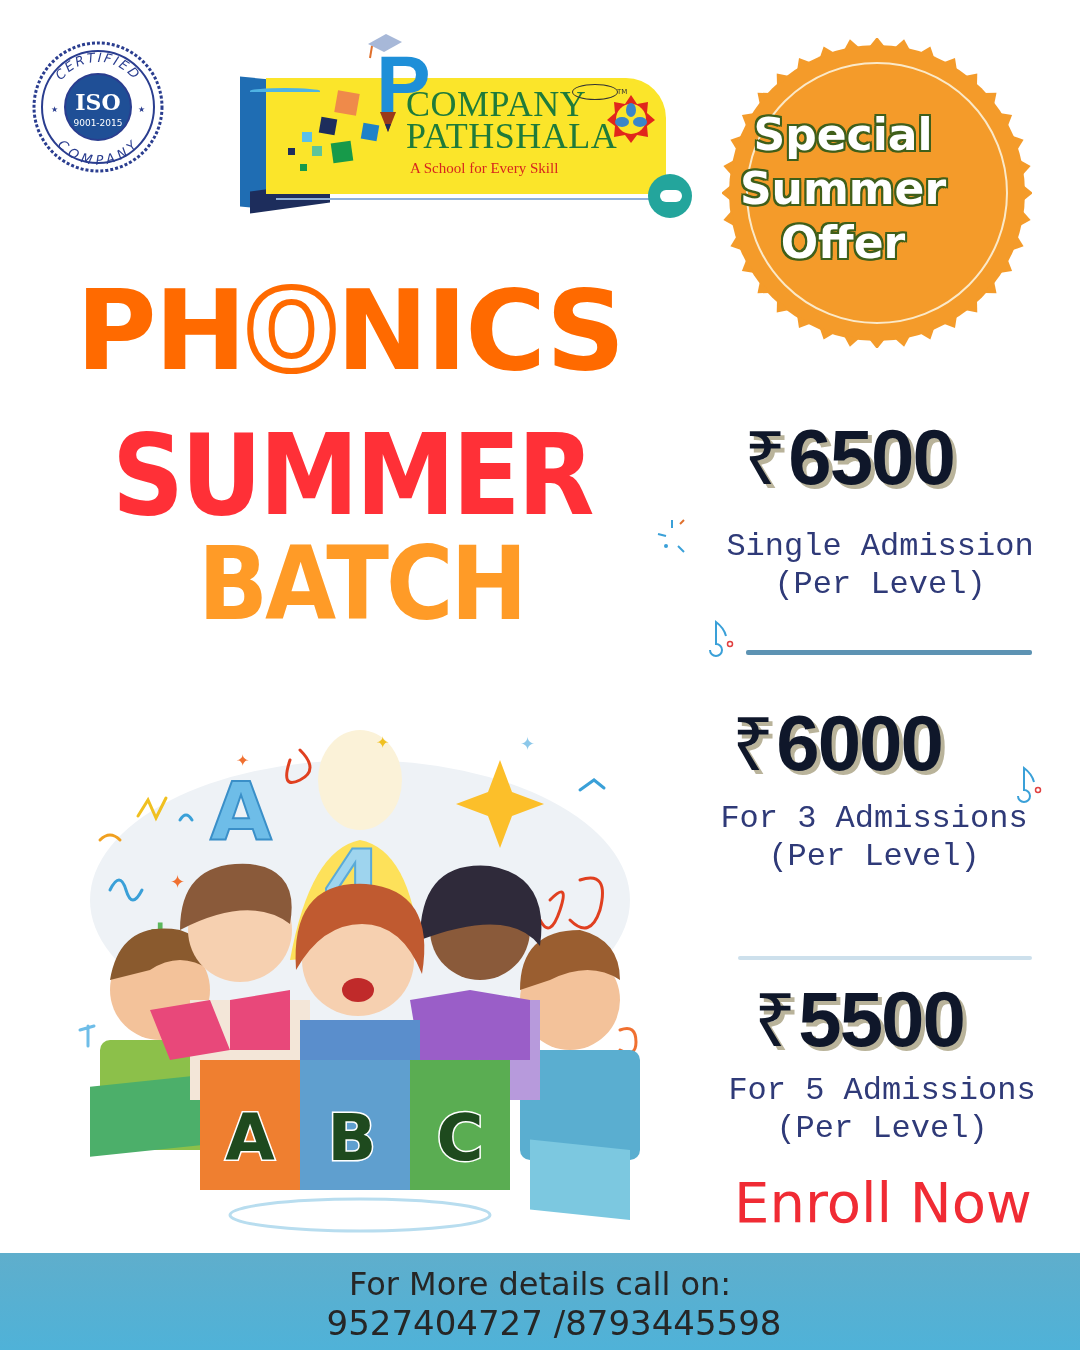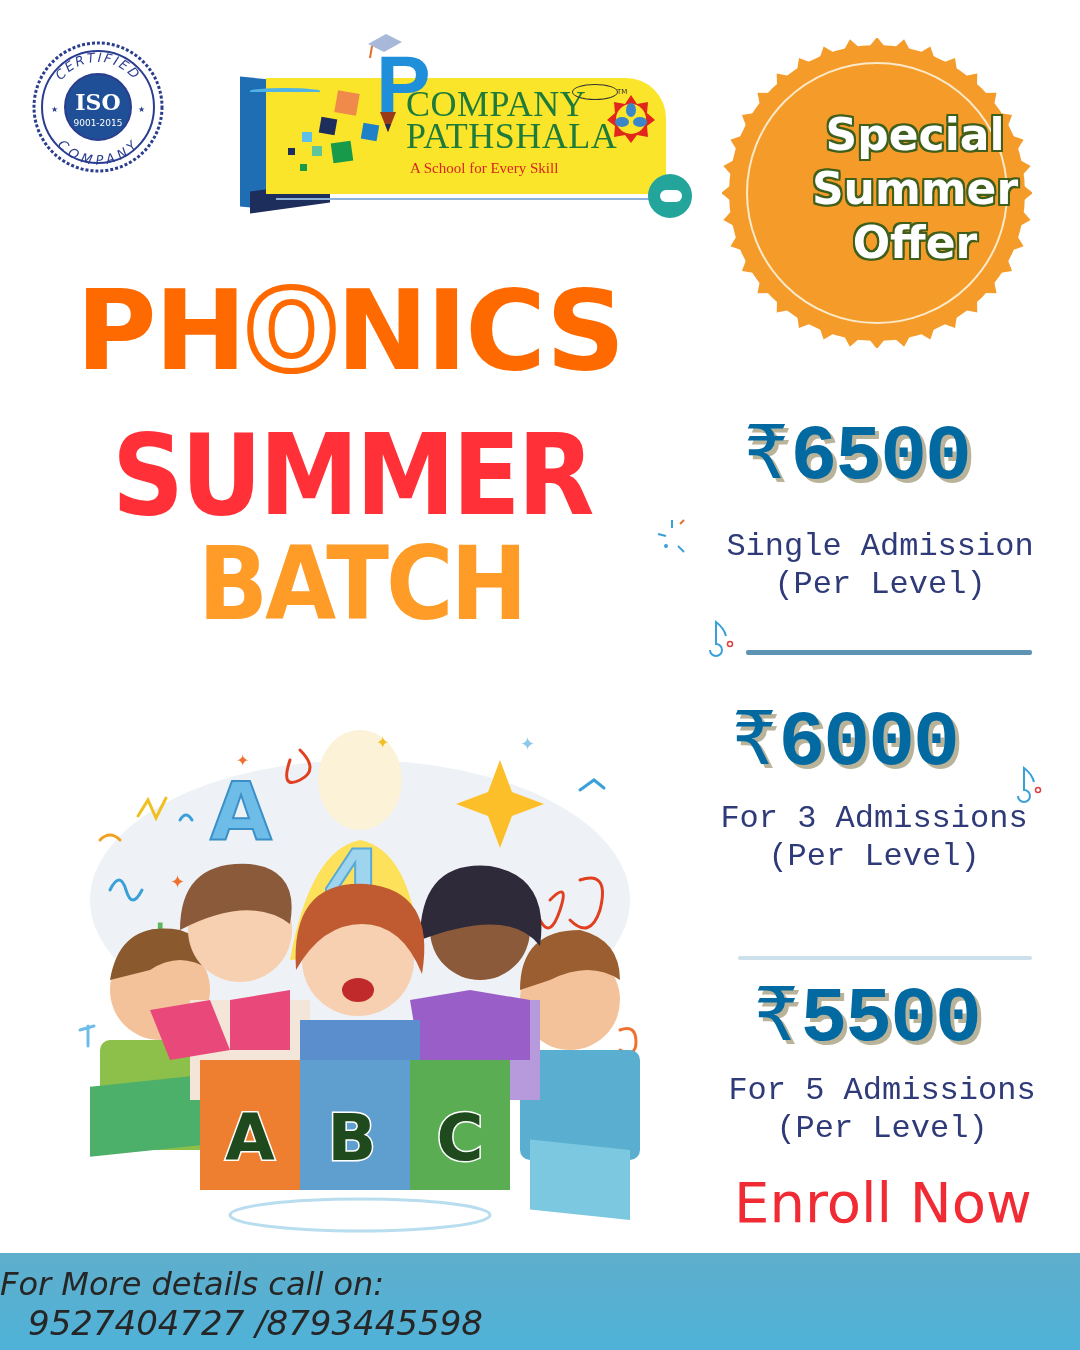--- a/index.html
+++ b/index.html
@@ -53,21 +53,21 @@
     content: ""; position: absolute; left: 12px; top: 16px; width: 22px; height: 12px;
     background: #fff; border-radius: 8px;
   }
   .logo .underline {
     position: absolute; left: 40px; top: 172px; width: 380px; height: 2px; background: #8fb0d8;
   }
 
   
   .seal { position: absolute; left: 722px; top: 38px; width: 310px; height: 310px; }
   .seal-text {
-    position: absolute; left: 760px; top: 108px; width: 310px; text-align: center;
+    position: absolute; left: 688px; top: 108px; width: 310px; text-align: center;
     font-family: "DejaVu Sans", sans-serif; font-weight: 700; font-size: 44px; line-height: 54px;
     color: #ffffff;
     text-shadow: -2px -2px 0 #3f5f1a, 2px -2px 0 #3f5f1a, -2px 2px 0 #3f5f1a, 2px 2px 0 #3f5f1a,
                  0 2px 0 #3f5f1a, 2px 0 0 #3f5f1a, 0 -2px 0 #3f5f1a, -2px 0 0 #3f5f1a;
   }
 
   
   .phonics {
     position: absolute; left: 76px; top: 276px; font-family: "DejaVu Sans", sans-serif;
     font-size: 110px; font-weight: 700; color: #ff6a00; letter-spacing: -2px; line-height: 1;
@@ -81,22 +81,22 @@
     transform: scaleY(1.12); transform-origin: top left;
   }
   .batch {
     position: absolute; left: 198px; top: 534px; font-family: "DejaVu Sans", sans-serif;
     font-size: 92px; font-weight: 800; color: #ff9b27; letter-spacing: -3px; line-height: 1;
     transform: scaleY(1.1); transform-origin: top left;
   }
 
   
   .price {
-    position: absolute; font-family: Liberation Mono, monospace; font-weight: 800;
-    font-size: 78px; color: #0369a1; letter-spacing: -2px; line-height: 1;
+    position: absolute; font-family: Liberation Sans, sans-serif; font-weight: 800;
+    font-size: 78px; color: #0f172a; letter-spacing: -2px; line-height: 1;
     text-shadow: 4px 4px 0 #b9b39a;
   }
   .price .rupee { font-weight: 400; font-size: 74px; margin-right: 4px; }
   .desc {
     position: absolute; text-align: center; font-family: Liberation Mono, monospace;
     font-size: 32px; color: #2f3a78; line-height: 38px;
   }
   .divider { position: absolute; height: 5px; background: #5d93b3; border-radius: 2px; }
   .divider.light { background: #cde0ec; height: 4px; }
 
@@ -105,21 +105,21 @@
     font-size: 56px; color: #f02b34; font-weight: 500; letter-spacing: 0px; margin-left: 28px;
   }
 
   
   .illus { position: absolute; left: 60px; top: 700px; width: 620px; height: 540px; }
 
   
   .footer {
     position: absolute; left: 0; top: 1253px; width: 1080px; height: 97px;
     background: linear-gradient(#5faecc, #4fb2d8);
-    font-family: "DejaVu Sans", sans-serif; color: #262626; font-style: italic;
+    text-align: center; font-family: "DejaVu Sans", sans-serif; color: #262626;
   }
   .footer .line1 { padding-top: 12px; font-size: 32px; line-height: 38px; }
   .footer .line2 { font-size: 34px; line-height: 40px; margin-left: 28px; }
 
   .sparkle { position: absolute; }
 </style>
 </head>
 <body>
 
 <div class="iso">

